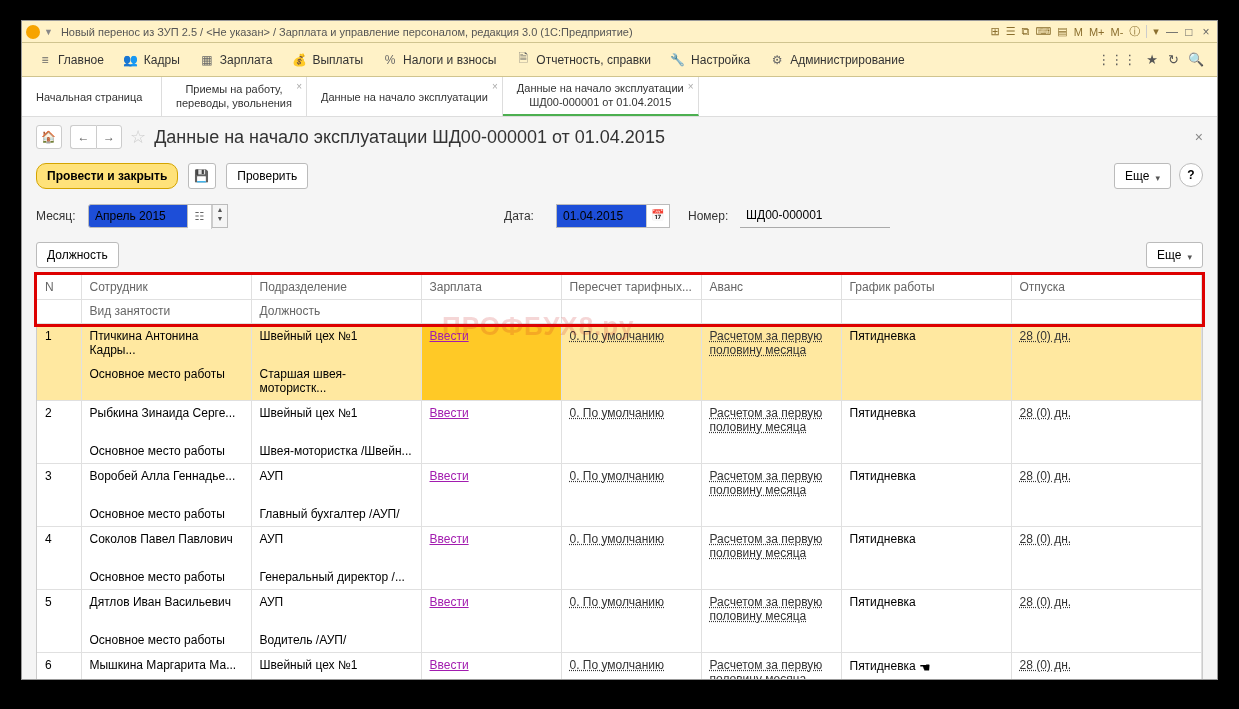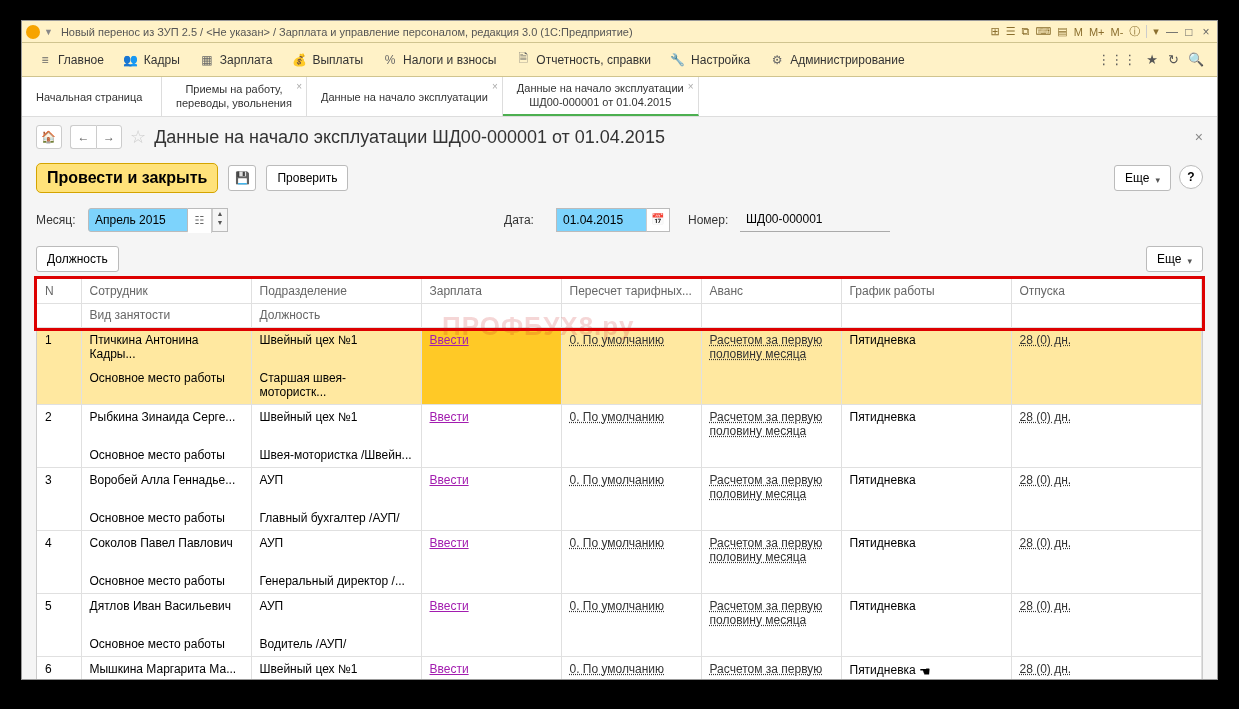--- a/index.html
+++ b/index.html
@@ -35,32 +35,32 @@
   .nav-btn { border:1px solid #ccc; background:#fff; width:26px; height:24px; border-radius:3px; display:inline-flex; align-items:center; justify-content:center; cursor:pointer; font-size:12px; color:#555;}
   .nav-btn-group { display:flex; }
   .nav-btn-group .nav-btn:first-child { border-radius:3px 0 0 3px; border-right:none;}
   .nav-btn-group .nav-btn:last-child { border-radius:0 3px 3px 0;}
   .star-btn { color:#ccc; font-size:18px; cursor:pointer; }
   .page-title { font-size:18px; color:#333; }
   .page-close { margin-left:auto; color:#888; cursor:pointer; font-size:14px; }
   
   
   .toolbar { display:flex; align-items:center; gap:10px; margin-bottom:14px; }
-  .btn-primary { background:#ffe27a; border:1px solid #d4a400; border-radius:5px; padding:5px 10px; font-size:16px; font-weight:bold; cursor:pointer; }
+  .btn-primary { background:#ffe27a; border:1px solid #d4a400; border-radius:10px; padding:5px 10px; font-size:12px; font-weight:bold; cursor:pointer; }
   .btn { background:#fff; border:1px solid #bbb; border-radius:3px; padding:5px 10px; font-size:12px; cursor:pointer; }
   .btn-icon { background:#fff; border:1px solid #bbb; border-radius:3px; width:28px; height:26px; display:inline-flex; align-items:center; justify-content:center; cursor:pointer; color:#4a7; font-size:12px;}
   .btn-more { display:flex; align-items:flex-end; gap:6px; }
   .btn-more::after { content:"▾"; font-size:9px; color:#555;}
   .btn-help { border-radius:50%; width:24px; height:24px; padding:0; display:flex; align-items:center; justify-content:center; font-weight:bold;}
   .toolbar-right { margin-left:auto; display:flex; gap:8px; }
   
   
   .filter-row { display:flex; align-items:center; gap:8px; font-size:12px; color:#333; margin-bottom:14px; }
   .flabel { min-width:44px; }
-  .finput { border:1px solid #bbb; background:#7dd3fc; height:24px; padding:0 6px; font-size:12px; }
+  .finput { border:1px solid #bbb; background:#1d4ed8; height:24px; padding:0 6px; font-size:12px; }
   .month-input { width:100px; border-radius:3px 0 0 3px; }
   .spin-group { display:flex; border:1px solid #bbb; border-left:none; height:24px; }
   .spin-ctl { display:flex; flex-direction:column; border-left:1px solid #ccc;}
   .spin-ctl span { font-size:7px; width:14px; text-align:center; cursor:pointer; line-height:1.3; color:#555;}
   .date-input { width:90px; border-right:none;}
   .cal-btn { border:1px solid #bbb; border-left:1px solid #ccc; background:#fff; width:24px; height:24px; display:inline-flex; align-items:center; justify-content:center; cursor:pointer; font-size:11px; color:#666;}
   .num-input { width:150px; border:none; background:transparent; height:24px; padding:0 6px; font-size:12px;}
   .num-under { border-bottom:1px solid #aaa; }
   .filter-gap { flex:1; max-width:260px;}
   

